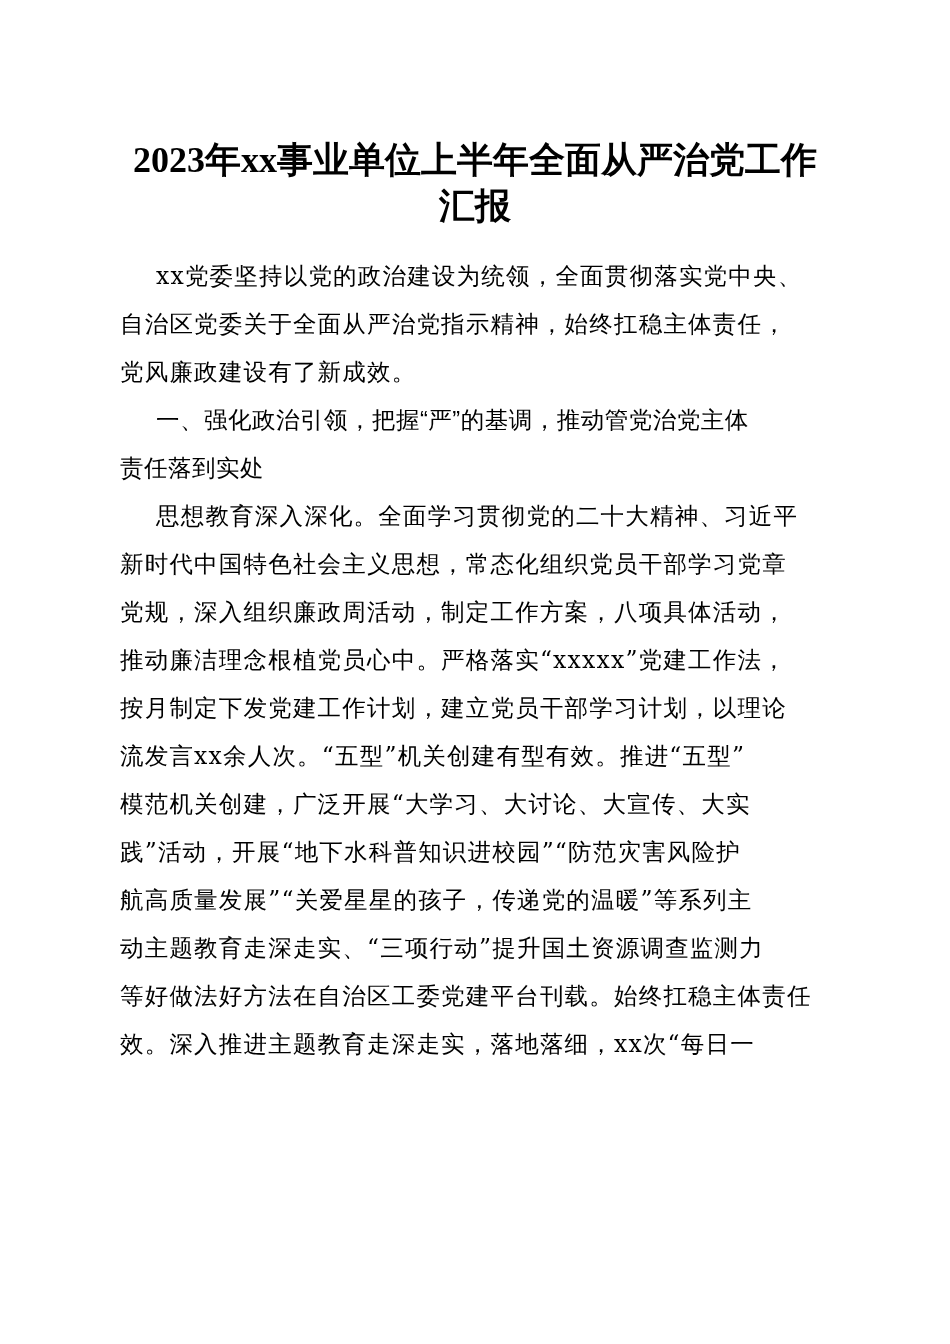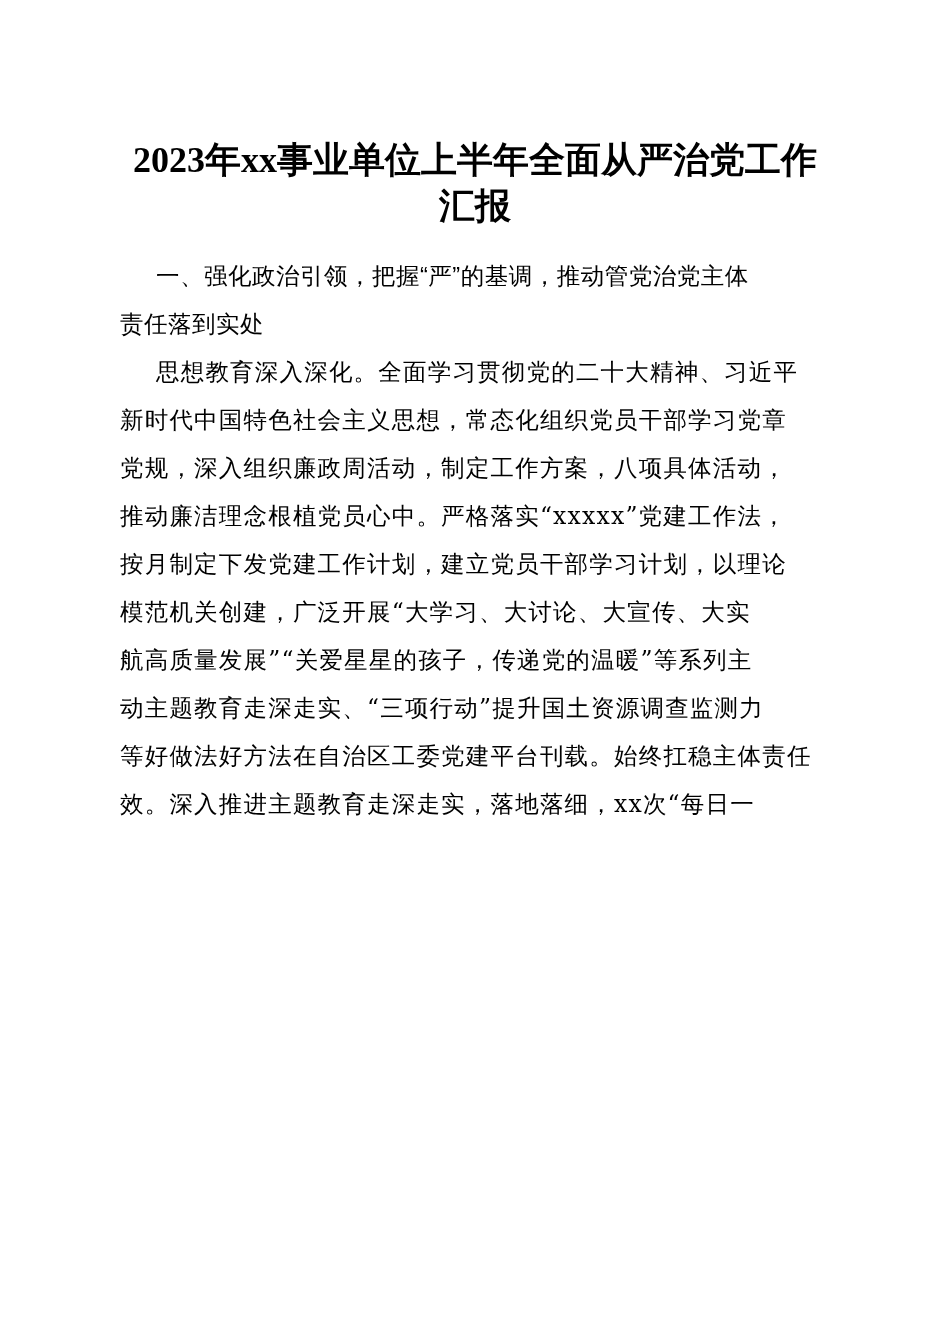--- a/index.html
+++ b/index.html
@@ -67,33 +67,40 @@
 
 <div class="page">
 
   <div class="title">
     <span class="line">2023年xx事业单位上半年全面从严治党工作</span>
     <span class="line">汇报</span>
   </div>
 
   <div class="body">
 
+    <div>
+      <span class="line indent">xx党委坚持以党的政治建设为统领，全面贯彻落实党中央、</span>
+      <span class="line">自治区党委关于全面从严治党指示精神，始终扛稳主体责任，</span>
+      <span class="line">党风廉政建设有了新成效。</span>
+    </div>
 
     <div class="heading">
       <span class="line indent">一、强化政治引领，把握“严”的基调，推动管党治党主体</span>
       <span class="line">责任落到实处</span>
     </div>
 
     <div>
       <span class="line indent">思想教育深入深化。全面学习贯彻党的二十大精神、习近平</span>
       <span class="line">新时代中国特色社会主义思想，常态化组织党员干部学习党章</span>
       <span class="line">党规，深入组织廉政周活动，制定工作方案，八项具体活动，</span>
       <span class="line">推动廉洁理念根植党员心中。严格落实“xxxxx”党建工作法，</span>
       <span class="line">按月制定下发党建工作计划，建立党员干部学习计划，以理论</span>
+      <span class="line">流发言xx余人次。“五型”机关创建有型有效。推进“五型”</span>
       <span class="line">模范机关创建，广泛开展“大学习、大讨论、大宣传、大实</span>
+      <span class="line">践”活动，开展“地下水科普知识进校园”“防范灾害风险护</span>
       <span class="line">航高质量发展”“关爱星星的孩子，传递党的温暖”等系列主</span>
       <span class="line">动主题教育走深走实、“三项行动”提升国土资源调查监测力</span>
       <span class="line">等好做法好方法在自治区工委党建平台刊载。始终扛稳主体责任</span>
       <span class="line">效。深入推进主题教育走深走实，落地落细，xx次“每日一</span>
     </div>
 
   </div>
 </div>
 
 </body></html>

